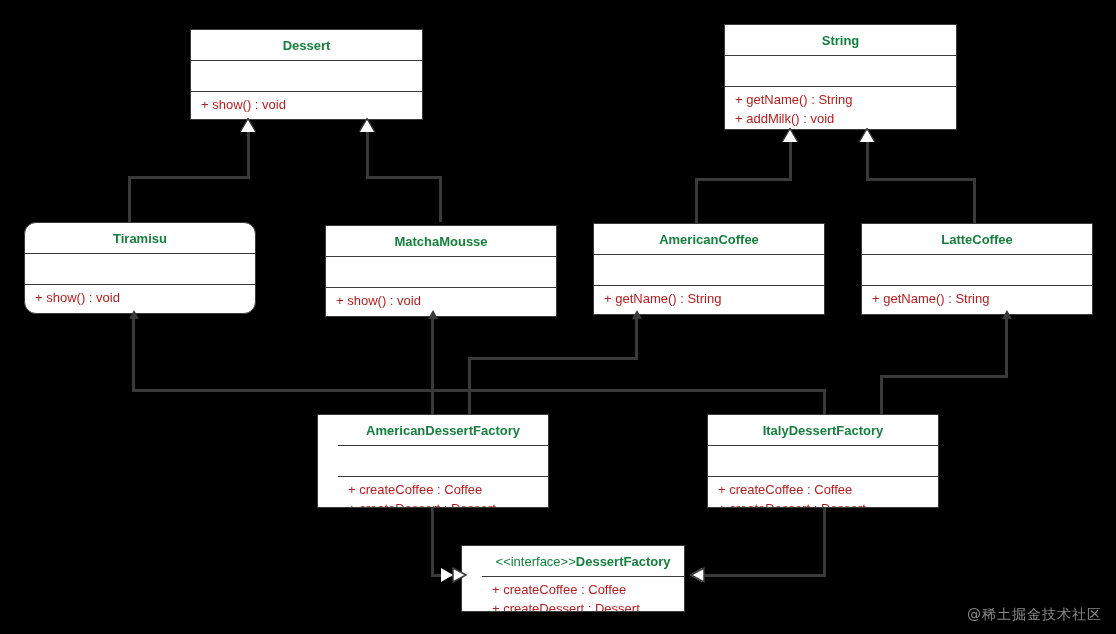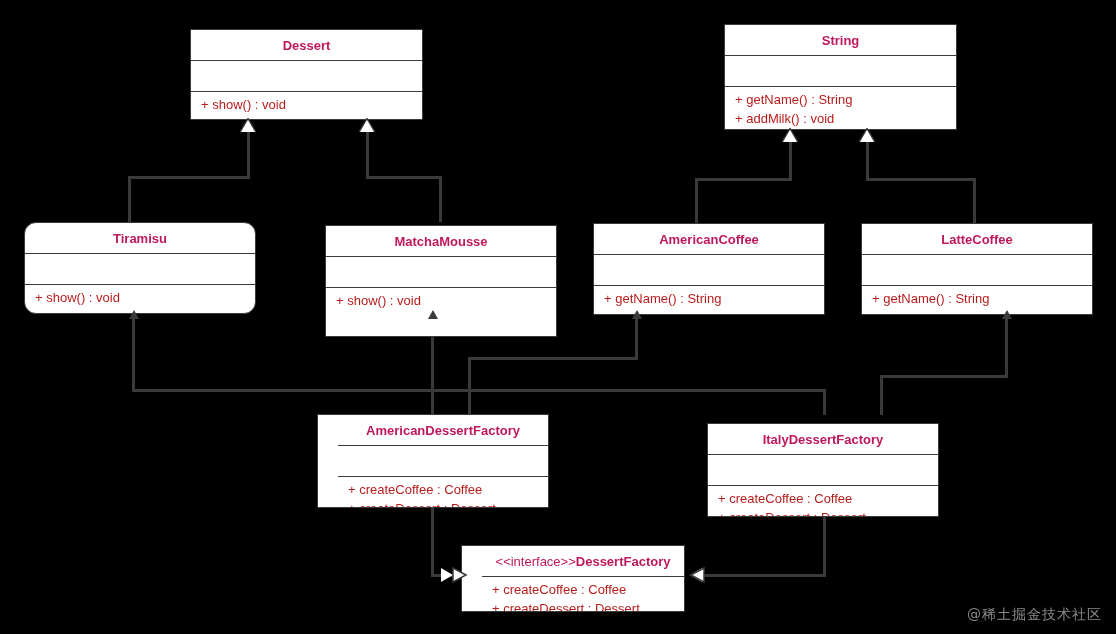--- a/index.html
+++ b/index.html
@@ -24,21 +24,21 @@
     box-sizing: border-box;
     overflow: hidden;
     z-index: 5;
   }
   .uml-title {
     height: 31px;
     line-height: 31px;
     text-align: center;
     font-weight: bold;
     font-size: 13px;
-    color: #be185d;
+    color: #15803d;
     border-bottom: 1px solid #3a3a3a;
     box-sizing: border-box;
     white-space: nowrap;
   }
   .uml-attrs {
     height: 31px;
     border-bottom: 1px solid #3a3a3a;
     box-sizing: border-box;
   }
   .uml-ops {
@@ -217,21 +217,21 @@
   </div>
 
   <div class="uml-box" style="left:24px; top:222px; width:232px; height:92px;border-radius:12px;">
     <div class="uml-title">Tiramisu</div>
     <div class="uml-attrs"></div>
     <div class="uml-ops">
       <div class="op">+ show() : void</div>
     </div>
   </div>
 
-  <div class="uml-box" style="left:325px; top:225px; width:232px; height:112px;">
+  <div class="uml-box" style="left:325px; top:225px; width:232px; height:92px;">
     <div class="uml-title">MatchaMousse</div>
     <div class="uml-attrs"></div>
     <div class="uml-ops">
       <div class="op">+ show() : void</div>
     </div>
   </div>
 
   <div class="uml-box" style="left:581px; top:223px; width:232px; height:92px;margin-left:12px;">
     <div class="uml-title">AmericanCoffee</div>
     <div class="uml-attrs"></div>
@@ -250,21 +250,21 @@
 
   <div class="uml-box" style="left:317px; top:414px; width:232px; height:94px;padding-left:20px;">
     <div class="uml-title">AmericanDessertFactory</div>
     <div class="uml-attrs"></div>
     <div class="uml-ops">
       <div class="op">+ createCoffee : Coffee</div>
       <div class="op">+ createDessert : Dessert</div>
     </div>
   </div>
 
-  <div class="uml-box" style="left:707px; top:414px; width:232px; height:94px;margin-top:9px;">
+  <div class="uml-box" style="left:707px; top:414px; width:232px; height:94px;">
     <div class="uml-title">ItalyDessertFactory</div>
     <div class="uml-attrs"></div>
     <div class="uml-ops">
       <div class="op">+ createCoffee : Coffee</div>
       <div class="op">+ createDessert : Dessert</div>
     </div>
   </div>
 
   <div class="uml-box" style="left:461px; top:545px; width:224px; height:67px;padding-left:20px;">
     <div class="uml-title">

